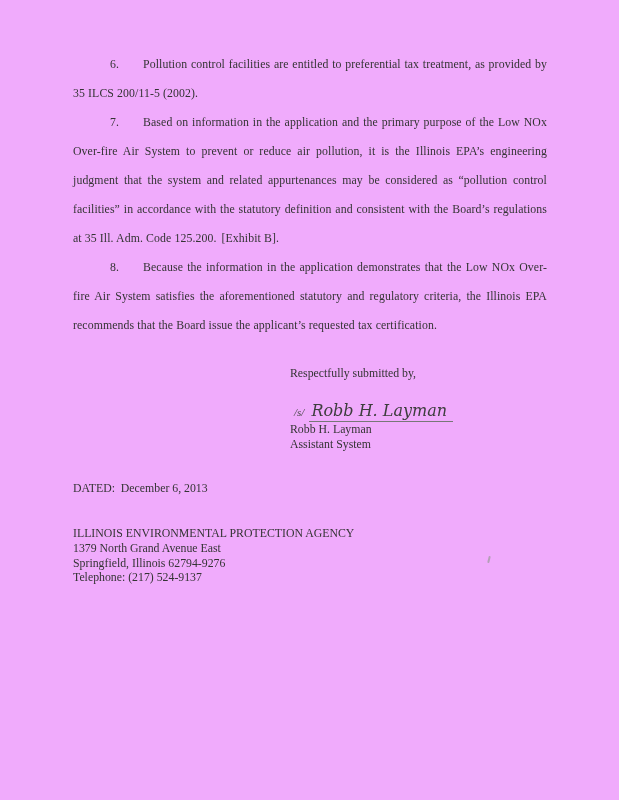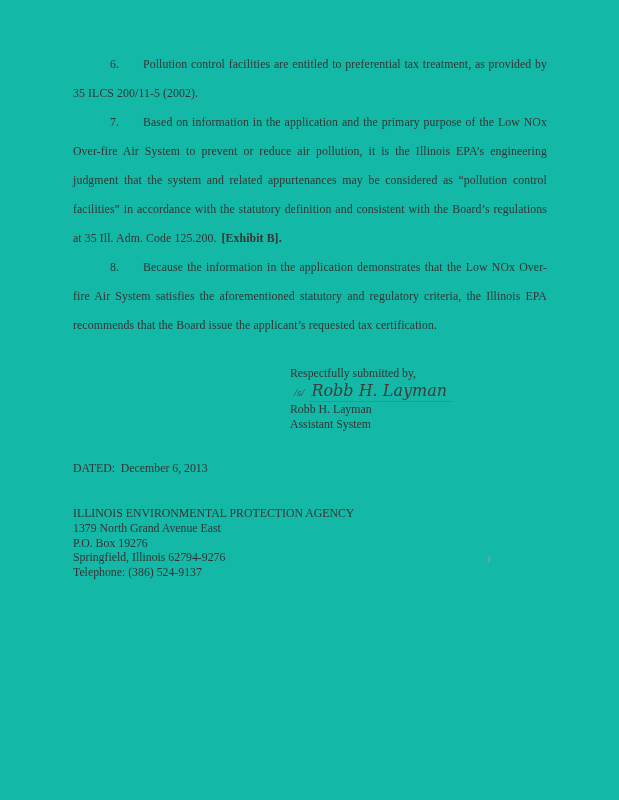--- a/index.html
+++ b/index.html
@@ -5,21 +5,21 @@
   html, body {
     margin: 0;
     padding: 0;
     background: #e9e9e9;
   }
   .page {
     position: relative;
     width: 619px;
     height: 800px;
     margin: 0 auto;
-    background: #14b8a6;
+    background: #f0abfc;
     font-family: "Liberation Serif", serif;
     color: #343434;
     overflow: hidden;
   }
   .content {
     position: absolute;
     left: 73px;
     top: 50px;
     width: 474px;
   }
@@ -28,30 +28,30 @@
     text-indent: 37px;
     text-align: justify;
     font-size: 11.8px;
     line-height: 29px;
     letter-spacing: 0.1px;
   }
   .pnum {
     margin-right: 24px;
   }
   .exhibit {
-    font-weight: bold;
+    font-weight: normal;
     margin-left: 5px;
   }
   .sig-block {
     margin-top: 26px;
     margin-left: 217px;
     font-size: 11.8px;
   }
   .sig-line1 {
-    margin: 0 0 0 0;
+    margin: 0 0 20px 0;
   }
   .sig-sign {
     margin: 0 0 2px 4px;
   }
   .s-prefix {
     font-style: italic;
     font-size: 11px;
     margin-right: 5px;
     color: #4a4a4a;
   }
@@ -109,21 +109,20 @@
       <p class="sig-sign"><span class="s-prefix">/s/</span><span class="sig-script">Robb H. Layman</span></p>
       <p class="sig-name">Robb H. Layman</p>
       <p class="sig-title">Assistant System</p>
     </div>
 
     <p class="dated">DATED:  December 6, 2013</p>
 
     <div class="agency">
       <p>ILLINOIS ENVIRONMENTAL PROTECTION AGENCY</p>
       <p>1379 North Grand Avenue East</p>
-      <p>P.O. Box 19276</p>
       <p>Springfield, Illinois 62794-9276</p>
-      <p>Telephone: (386) 524-9137</p>
+      <p>Telephone: (217) 524-9137</p>
     </div>
 
   </div>
 
   <div class="scan-artifact"></div>
 </div>
 
 </body></html>

